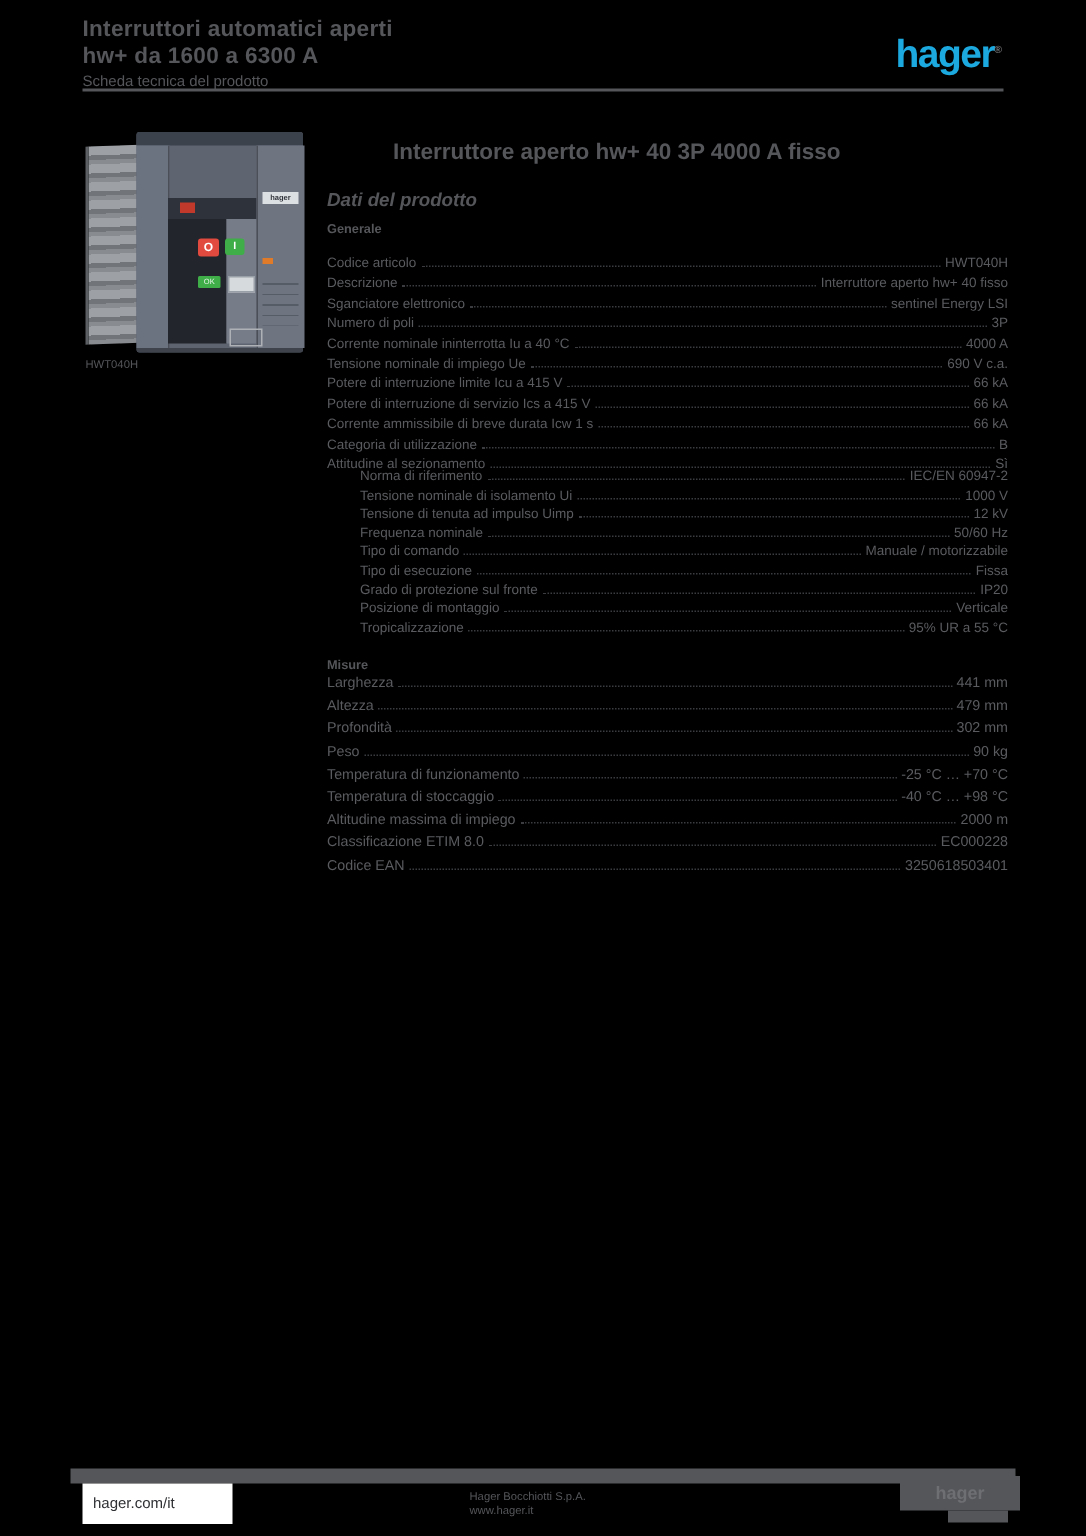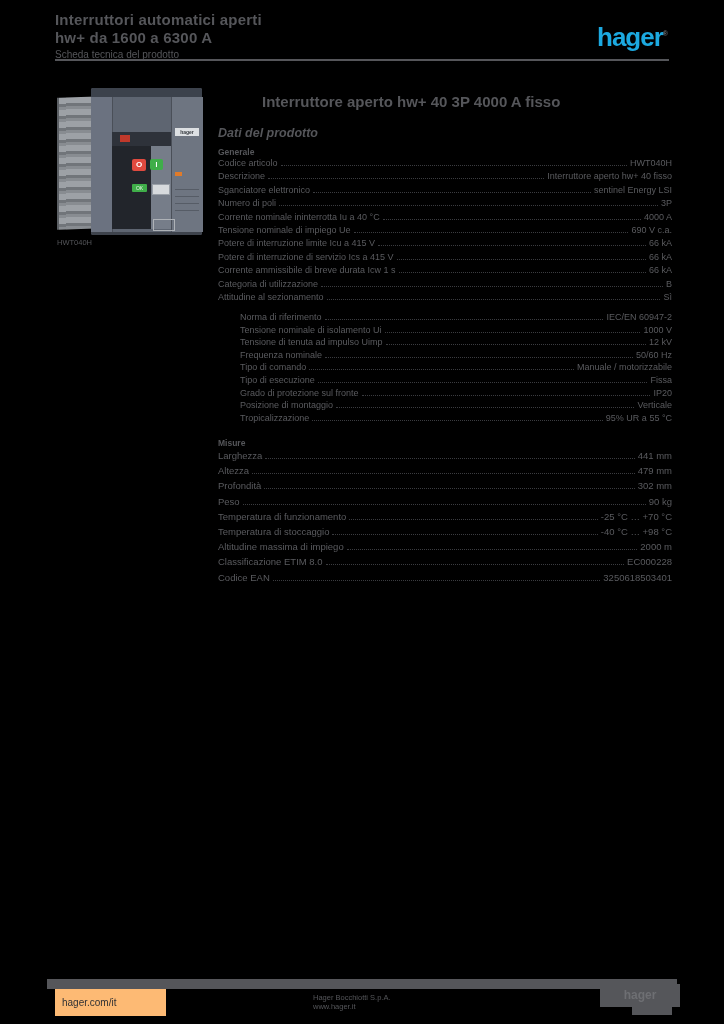--- a/index.html
+++ b/index.html
@@ -48,21 +48,21 @@
   .rows{left:218px;width:454px;}
   .row{display:flex;align-items:baseline;}
   .s1 .row{height:13.4px;font-size:9px;}
   .s2 .row{height:12.6px;font-size:9px;margin-left:22px;}
   .s3 .row{height:15.2px;font-size:9.5px;}
   .lab{white-space:nowrap;color:#5a5b5f;}
   .leader{flex:1;border-bottom:1px dotted #3b3c40;margin:0 3px 2px 3px;min-width:8px;}
   .val{white-space:nowrap;color:#5a5b5f;}
   
   .f-rule{left:47px;top:979px;width:630px;height:10px;background:#55565a;}
-  .f-web{left:55px;top:989px;width:111px;height:27px;background:#fdba74;color:#2f3033;
+  .f-web{left:55px;top:989px;width:100px;height:27px;background:#ffffff;color:#2f3033;
          font-size:10px;line-height:27px;padding-left:7px;box-sizing:border-box;}
   .f-company{left:313px;top:993px;font-size:7.5px;color:#55565a;line-height:9px;}
   .f-logo-big{left:600px;top:984px;width:80px;height:23px;background:#55565a;
               color:#6e6f73;font-size:12px;font-weight:bold;text-align:center;line-height:23px;}
   .f-logo-small{left:632px;top:1007px;width:40px;height:8px;background:#55565a;}
 </style>
 </head>
 <body>
 
 <div id="canvas">
@@ -92,21 +92,21 @@
     <div class="abs bk-orange"></div>
     <div class="abs bk-lines"></div>
     <div class="abs bk-bottomrect"></div>
   </div>
   <div class="abs photo-caption">HWT040H</div>
 
   <div class="abs main-title">Interruttore aperto hw+ 40 3P 4000 A fisso</div>
   <div class="abs main-sub">Dati del prodotto</div>
 
   <div class="abs sec-head" style="top:147px">Generale</div>
-  <div class="abs rows s1" style="top:158px">
+  <div class="abs rows s1" style="top:170px">
       <div class="row">
         <span class="lab">Codice articolo</span>
         <span class="leader"></span>
         <span class="val">HWT040H</span>
       </div>
       <div class="row">
         <span class="lab">Descrizione</span>
         <span class="leader"></span>
         <span class="val">Interruttore aperto hw+ 40 fisso</span>
       </div>

